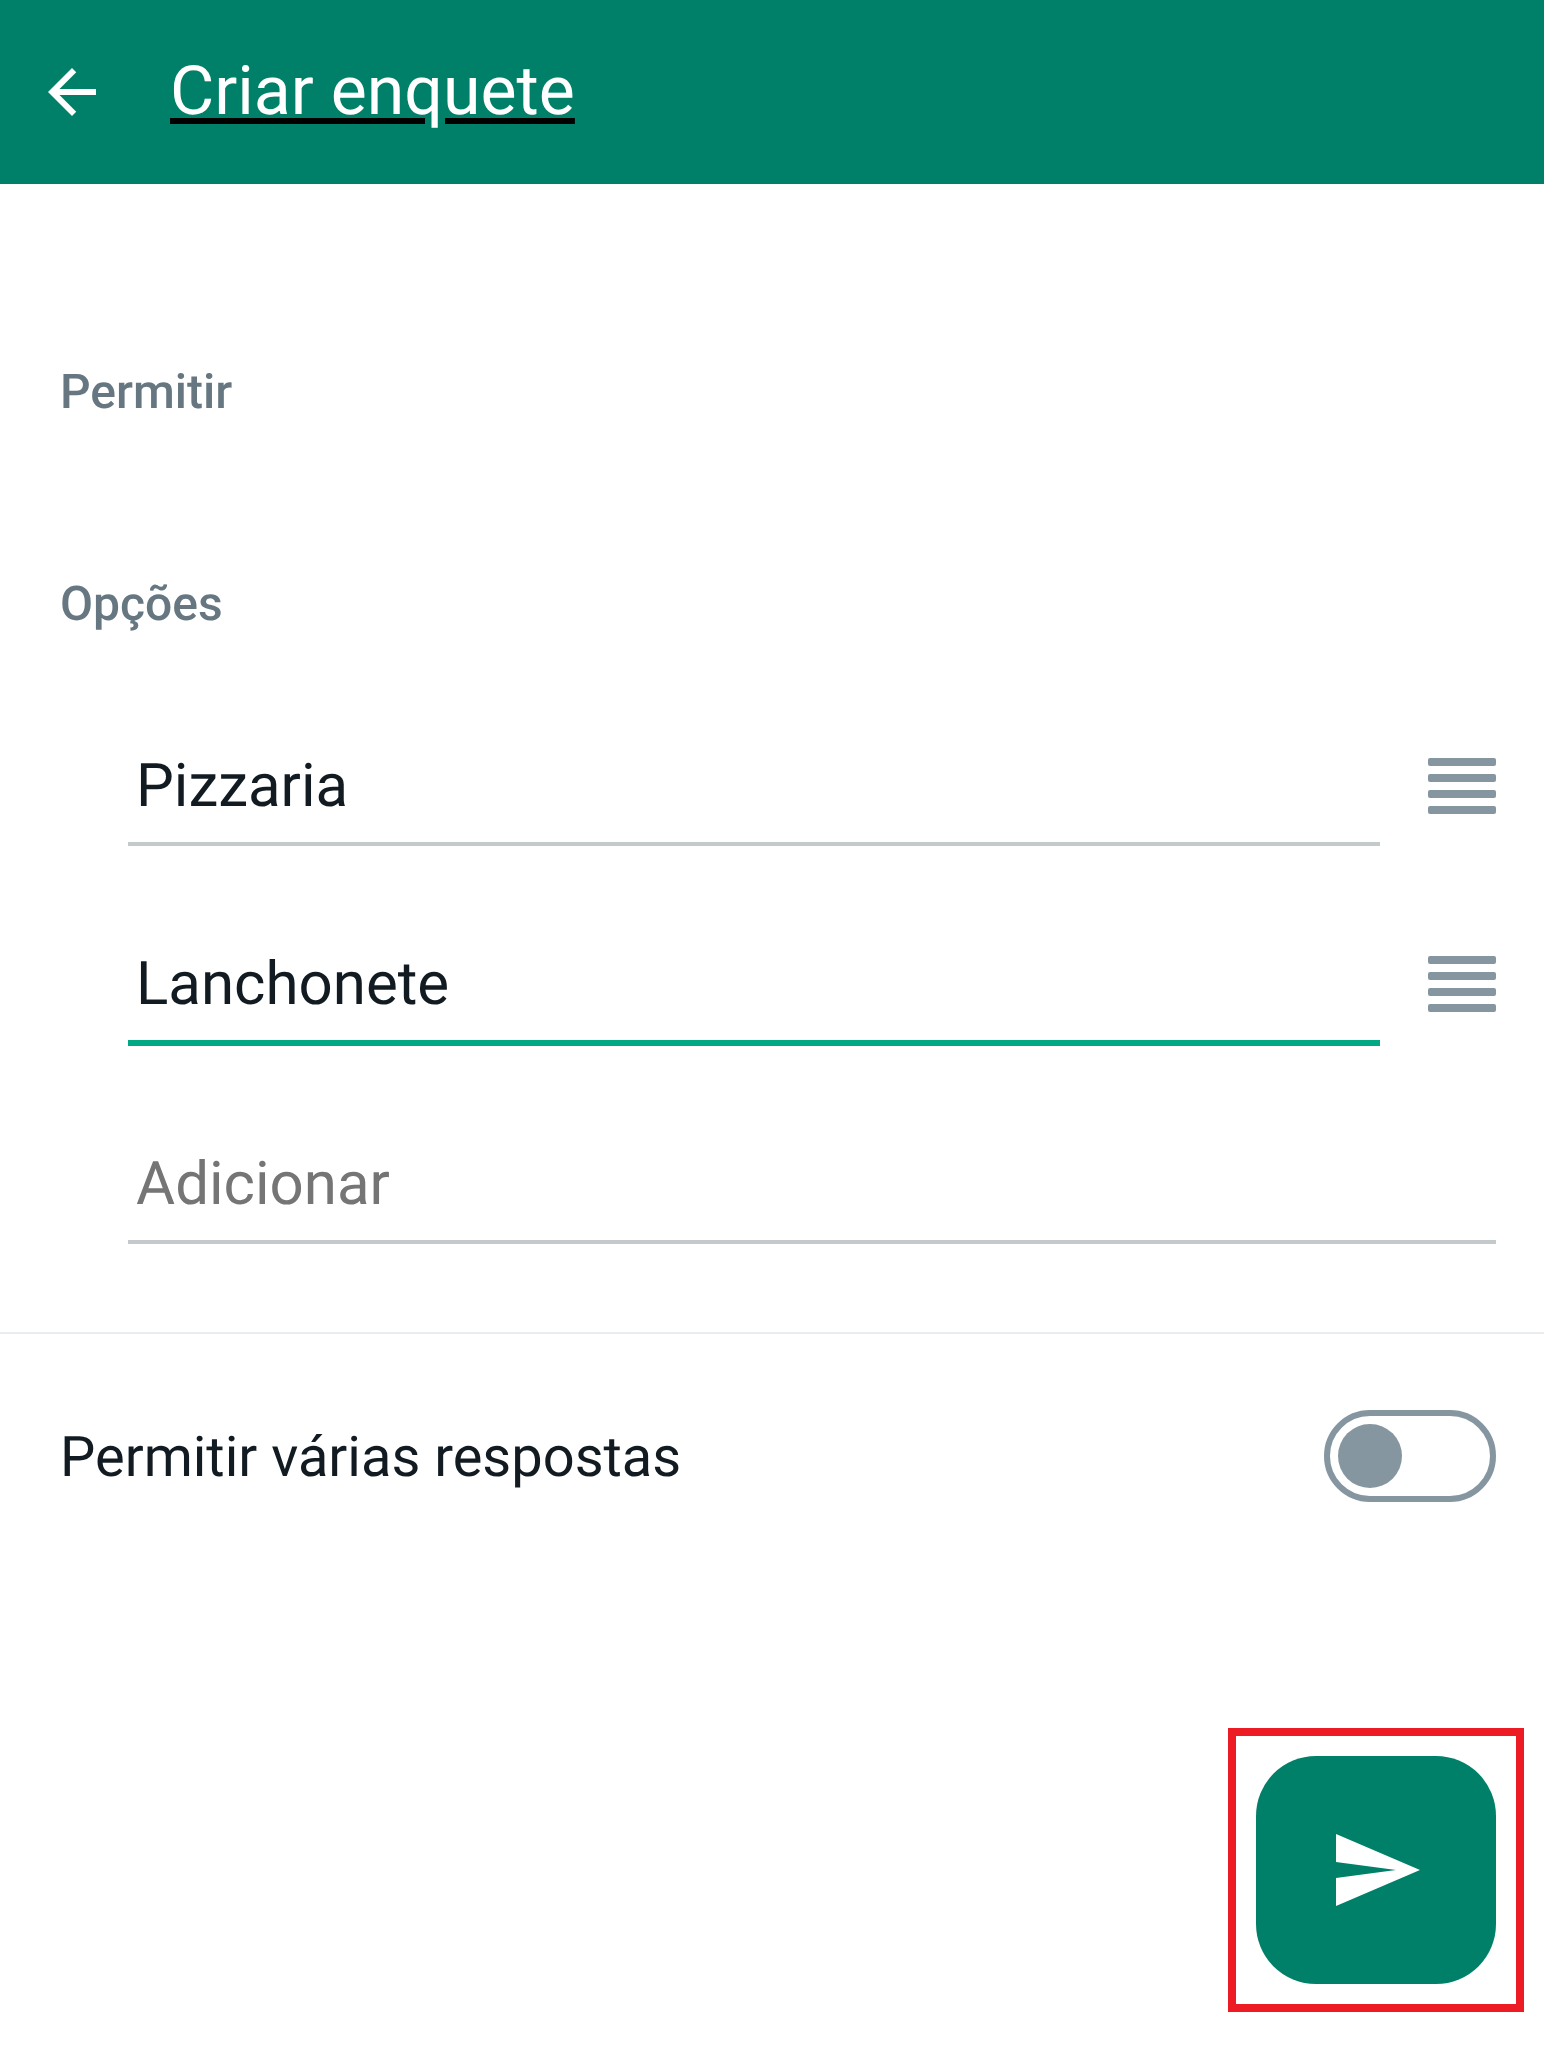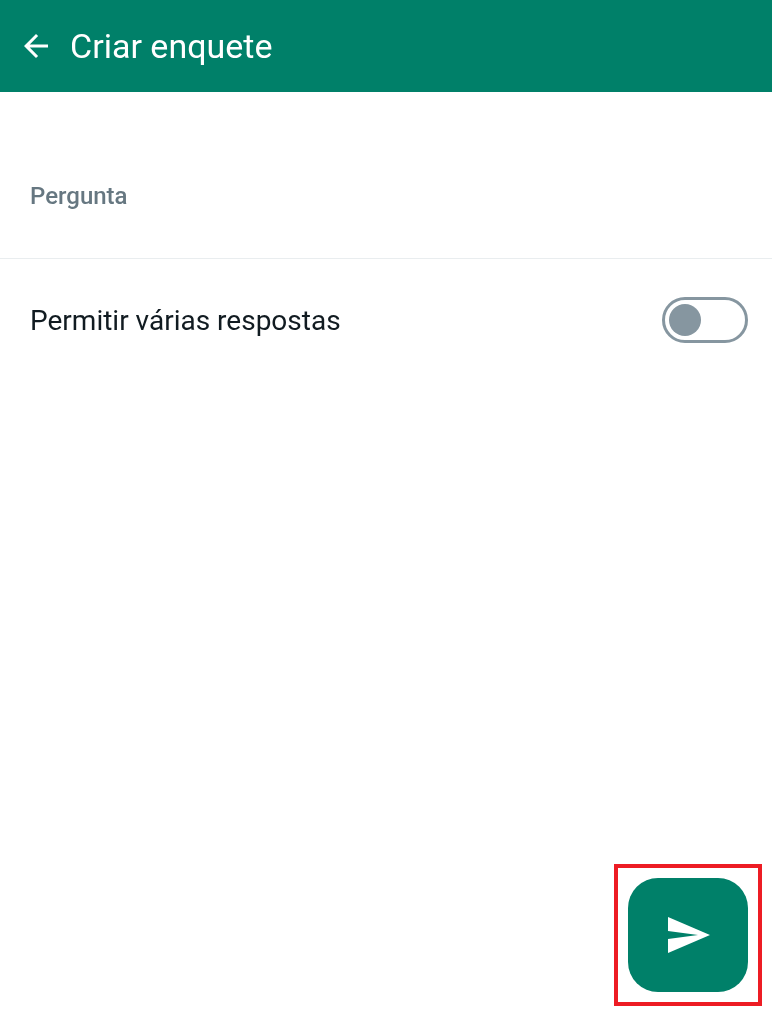--- a/index.html
+++ b/index.html
@@ -14,21 +14,22 @@
       background: #ffffff;
       overflow: hidden;
       position: relative;
     }
     .header {
       background: #008069;
       height: 92px;
       display: flex;
       align-items: center;
       padding: 0 18px;
-      gap: 16px;
+      gap: 31px;
+      text-decoration: underline;
     }
     .back-arrow {
       width: 36px;
       height: 36px;
       display: flex;
       align-items: center;
       justify-content: center;
       cursor: pointer;
     }
     .back-arrow svg {
@@ -182,22 +183,49 @@
 <div class="header">
   <div class="back-arrow">
     <svg viewBox="0 0 24 24">
       <path d="M20 11H7.83l5.59-5.59L12 4l-8 8 8 8 1.41-1.41L7.83 13H20v-2z"></path>
     </svg>
   </div>
   <div class="header-title">Criar enquete</div>
 </div>
 
 <div class="content">
-  <div class="section-label">Pergunta</div>
-
+  <div class="section-label">Permitir</div>
+
+  <div class="options-section">
+    <div class="section-label options-label">Opções</div>
+
+    <div class="option-row">
+      <input type="text" class="option-input" value="Pizzaria" style="">
+      <div class="drag-handle">
+        <div class="line"></div>
+        <div class="line"></div>
+        <div class="line"></div>
+        <div class="line"></div>
+      </div>
+    </div>
+
+    <div class="option-row">
+      <input type="text" class="option-input active" value="Lanchonete" style="">
+      <div class="drag-handle">
+        <div class="line"></div>
+        <div class="line"></div>
+        <div class="line"></div>
+        <div class="line"></div>
+      </div>
+    </div>
+
+    <div class="add-option-row">
+      <input type="text" class="add-option-input" placeholder="Adicionar" style="">
+    </div>
+  </div>
 </div>
 
 <div class="divider"></div>
 
 <div class="toggle-section">
   <div class="toggle-label">Permitir várias respostas</div>
   <div class="toggle">
     <div class="toggle-knob"></div>
   </div>
 </div>

